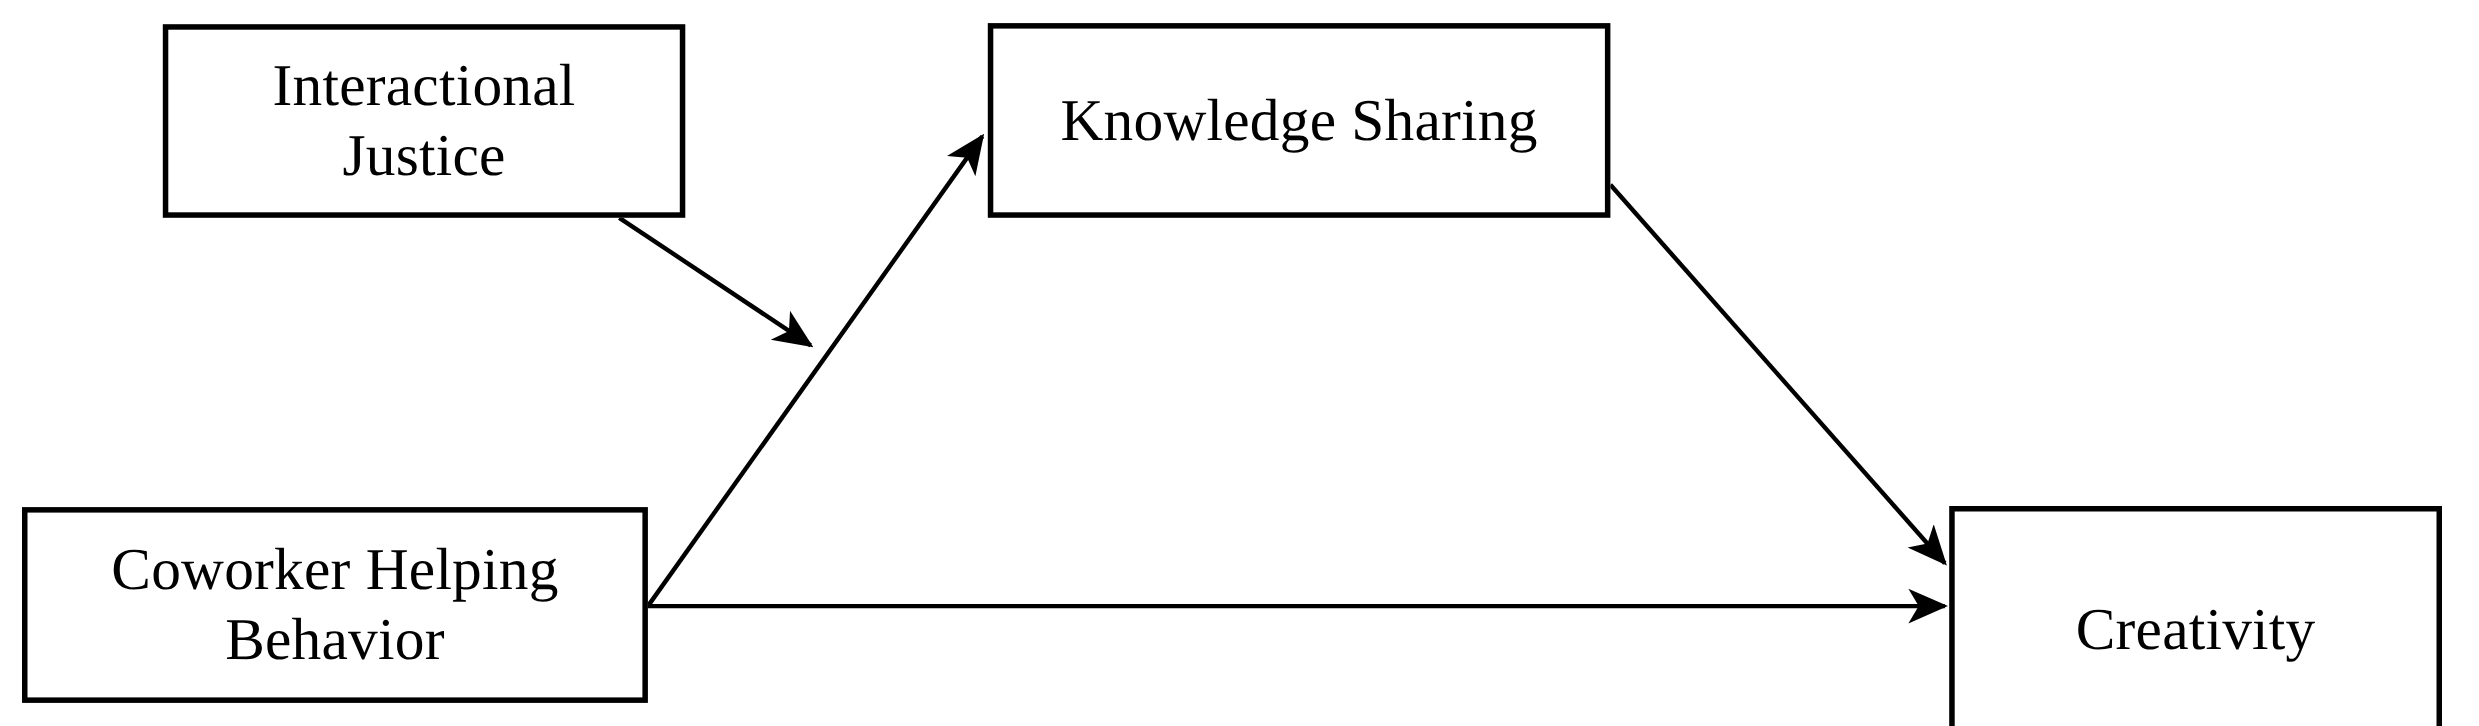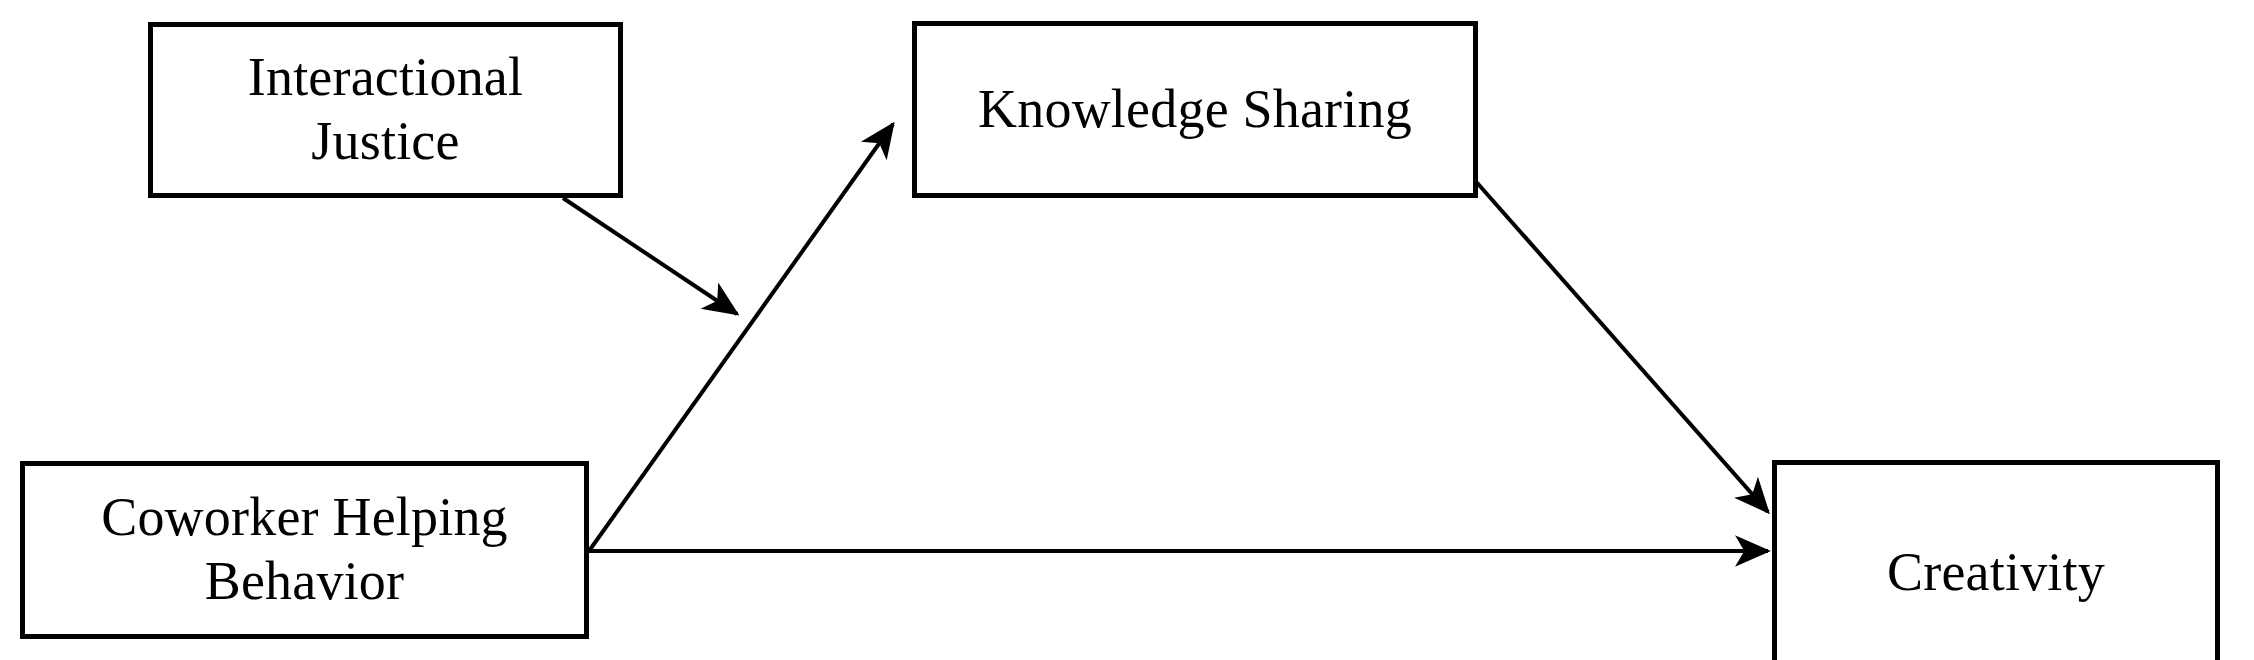--- a/index.html
+++ b/index.html
@@ -40,21 +40,20 @@
     top: 22px;
     width: 475px;
     height: 176px;
     justify-content: center;
   }
   #box-knowledge-sharing {
     left: 898px;
     top: 21px;
     width: 566px;
     height: 177px;
-    margin-left: 14px;
   }
   #box-coworker-helping-behavior {
     left: 20px;
     top: 461px;
     width: 569px;
     height: 178px;
   }
   #box-creativity {
     left: 1772px;
     top: 460px;

